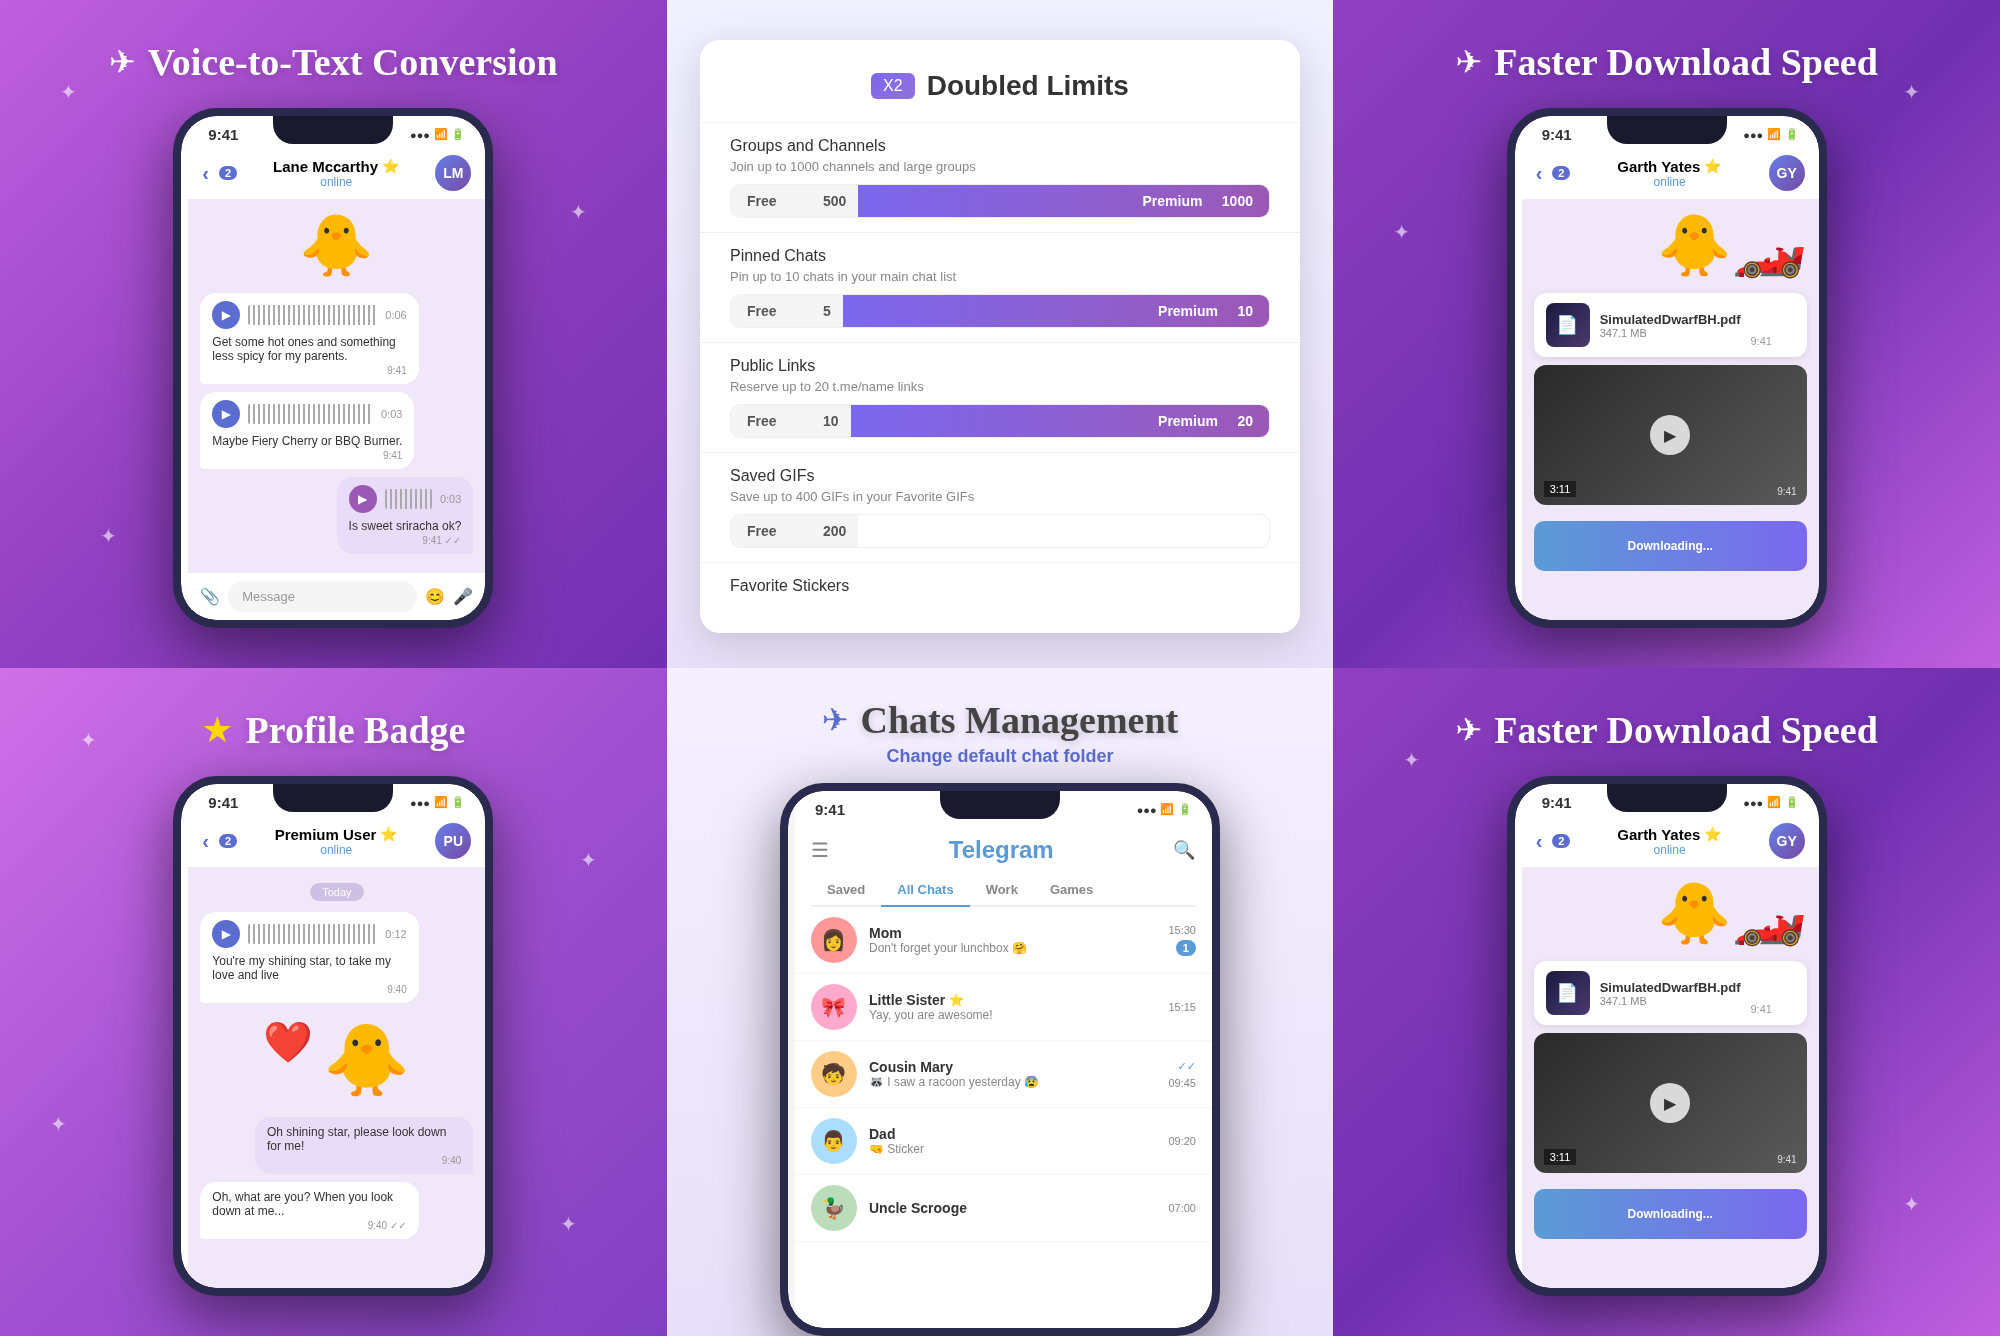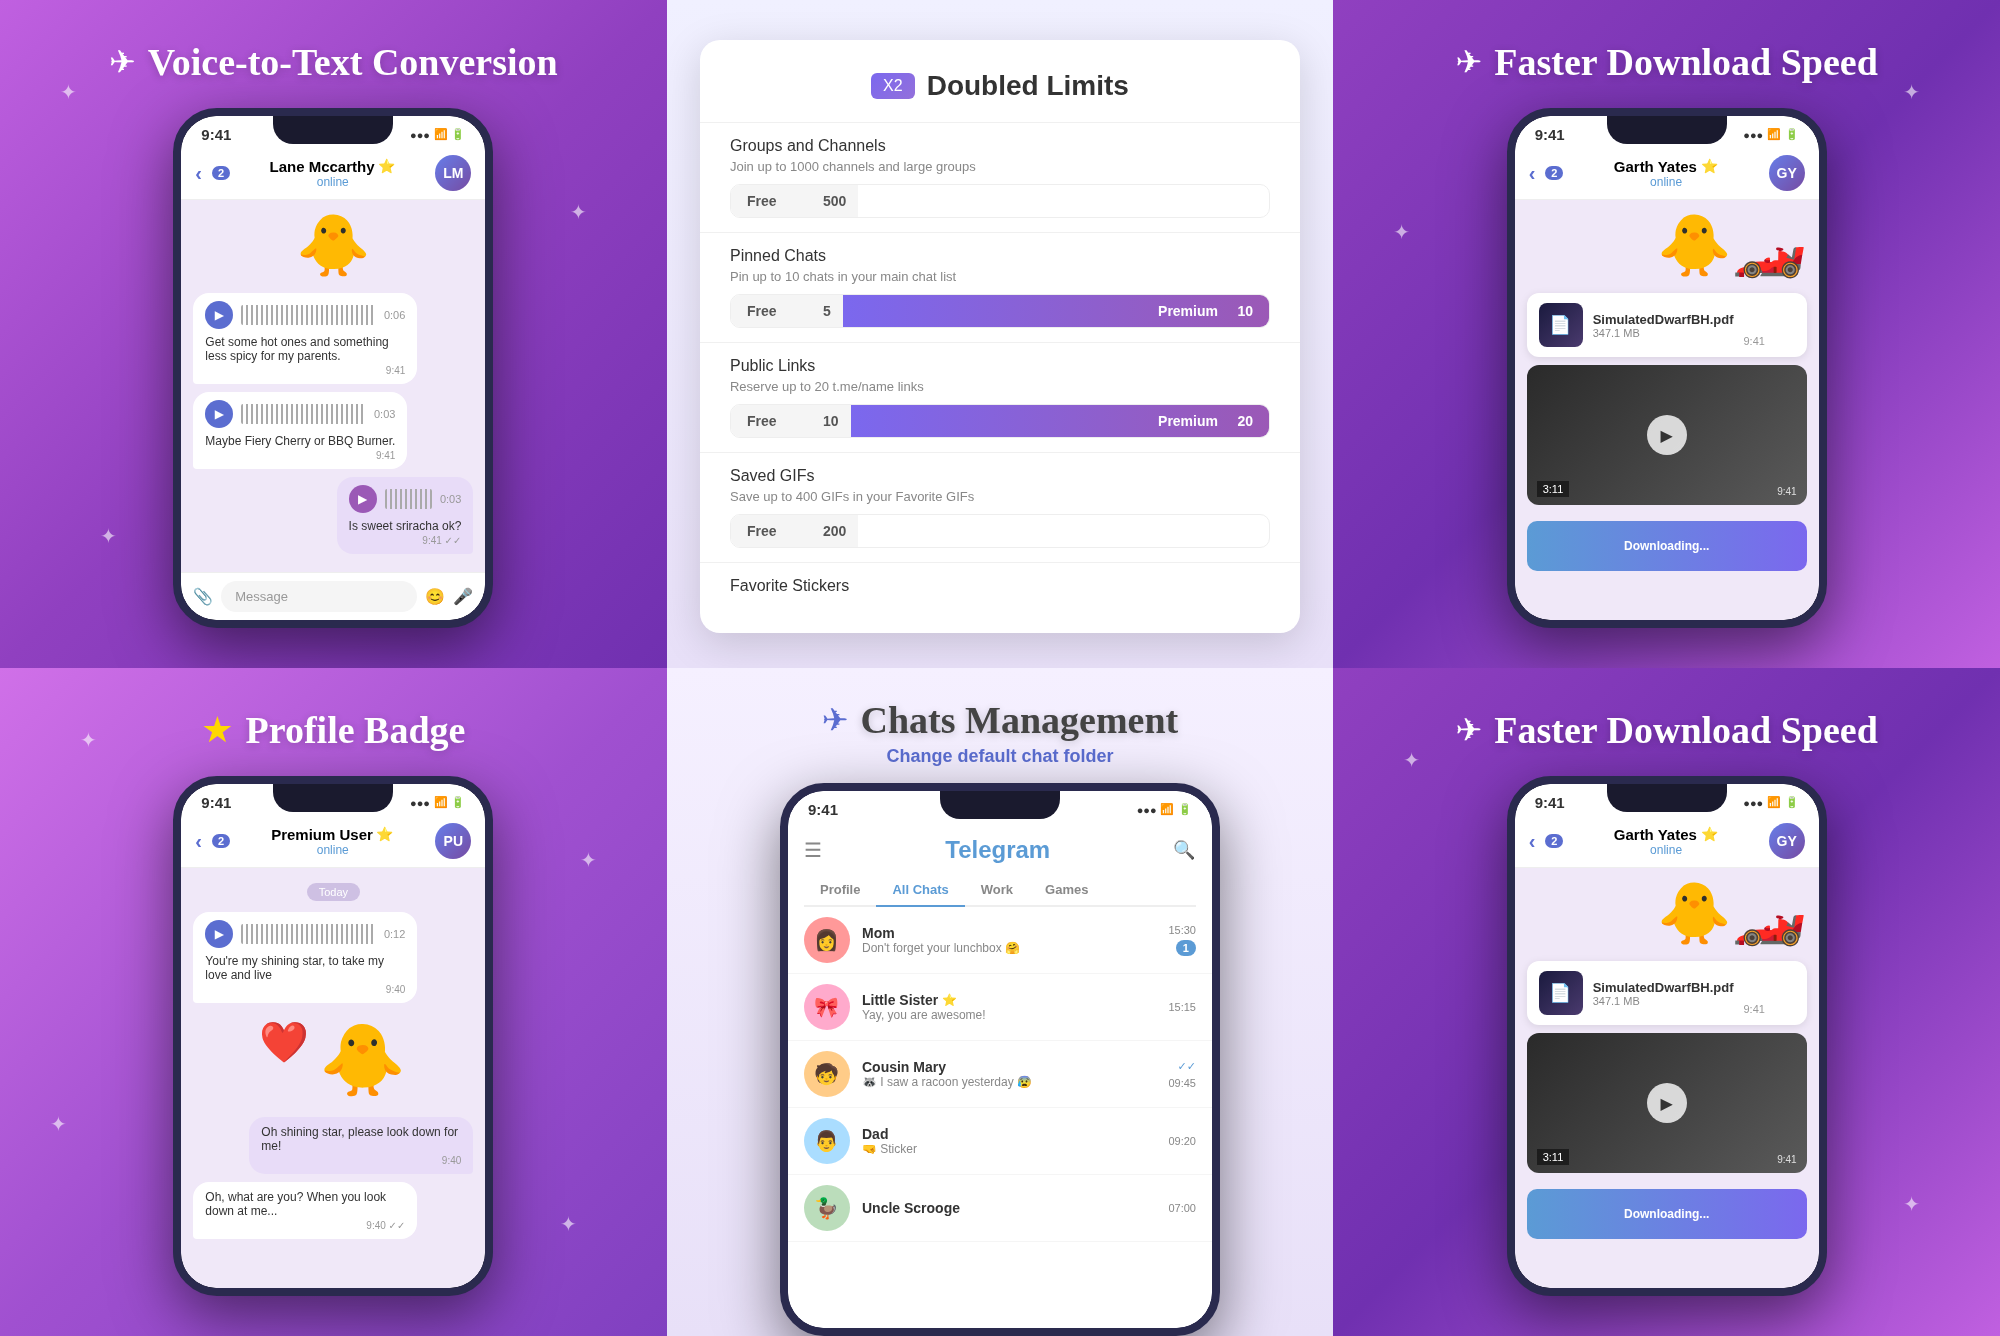--- a/index.html
+++ b/index.html
@@ -19,21 +19,21 @@
     
     .panel-title { display: flex; align-items: center; gap: 12px; margin-bottom: 24px; z-index: 2; }
     .panel-title .icon { color: white; font-size: 32px; }
     .panel-title h2 { color: white; font-size: 38px; font-weight: 700; text-shadow: 0 2px 8px rgba(0,0,0,0.2); font-family: Liberation Serif, serif; }
     .panel-title .star-icon { color: #FFD700; font-size: 36px; }
     .panel-bm .panel-title h2 { color: #444; }
     .panel-bm .panel-title .icon { color: #5b6dd0; }
 
     
     .phone { border-radius: 44px; background: #1a1a2e; border: 8px solid #2a2a4e; box-shadow: 0 20px 60px rgba(0,0,0,0.5); overflow: hidden; position: relative; }
-    .phone-inner { width: 100%; height: 100%; background: white; border-radius: 36px; overflow: hidden; position: relative; display: flex; flex-direction: column; }
+    .phone-inner { width: 100%; height: 100%; background: white; border-radius: 36px; overflow: hidden; position: relative; display: flex; flex-direction: column; padding-left: 7px; }
 
     
     .notch { position: absolute; top: 0; left: 50%; transform: translateX(-50%); width: 120px; height: 28px; background: #1a1a2e; border-radius: 0 0 20px 20px; z-index: 10; }
 
     
     .status-bar { display: flex; justify-content: space-between; align-items: center; padding: 10px 20px 4px; font-size: 13px; font-weight: 600; color: #333; background: rgba(255,255,255,0.95); }
     .status-bar .time { font-weight: 700; font-size: 15px; }
     .status-icons { display: flex; align-items: center; gap: 4px; font-size: 11px; }
 
     
@@ -203,20 +203,21 @@
       <span class="x2-badge">X2</span>
       <h3>Doubled Limits</h3>
     </div>
 
     <div class="limit-section">
       <h4>Groups and Channels</h4>
       <p>Join up to 1000 channels and large groups</p>
       <div class="limit-row">
         <div class="limit-free">Free</div>
         <div class="limit-free-val">500</div>
+        <div class="limit-premium">Premium &nbsp;&nbsp;&nbsp; <span>1000</span></div>
       </div>
     </div>
 
     <div class="limit-section">
       <h4>Pinned Chats</h4>
       <p>Pin up to 10 chats in your main chat list</p>
       <div class="limit-row">
         <div class="limit-free">Free</div>
         <div class="limit-free-val">5</div>
         <div class="limit-premium">Premium &nbsp;&nbsp;&nbsp; <span>10</span></div>
@@ -391,21 +392,21 @@
           <span>🔋</span>
         </div>
       </div>
       <div class="tg-header">
         <div class="tg-header-top">
           <span class="hamburger">☰</span>
           <span class="tg-logo">Telegram</span>
           <span class="search-icon">🔍</span>
         </div>
         <div class="tg-tabs">
-          <div class="tg-tab">Profile</div>
+          <div class="tg-tab">Saved</div>
           <div class="tg-tab active">All Chats</div>
           <div class="tg-tab">Work</div>
           <div class="tg-tab">Games</div>
         </div>
       </div>
       <div class="chat-list">
 
         <div class="chat-item">
           <div class="chat-avatar" style="background:#ff9999;">👩</div>
           <div class="chat-info">

